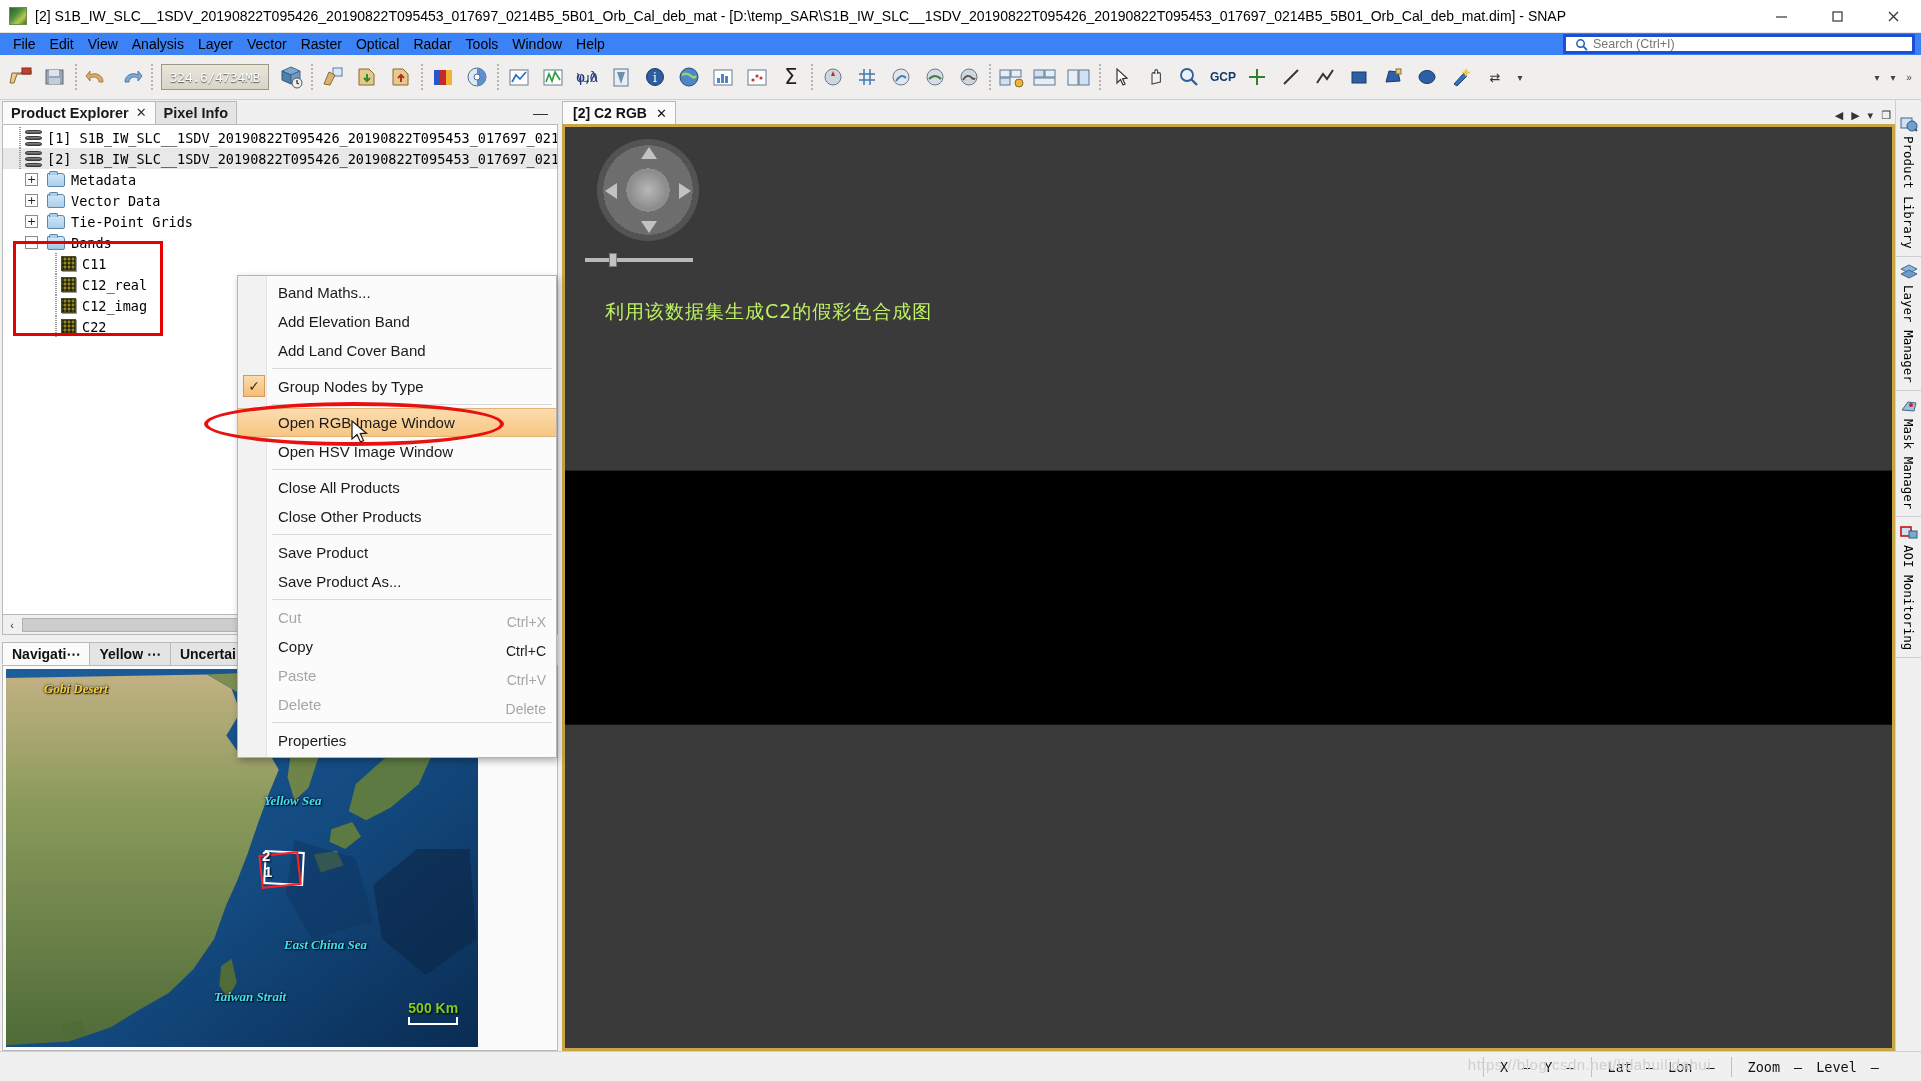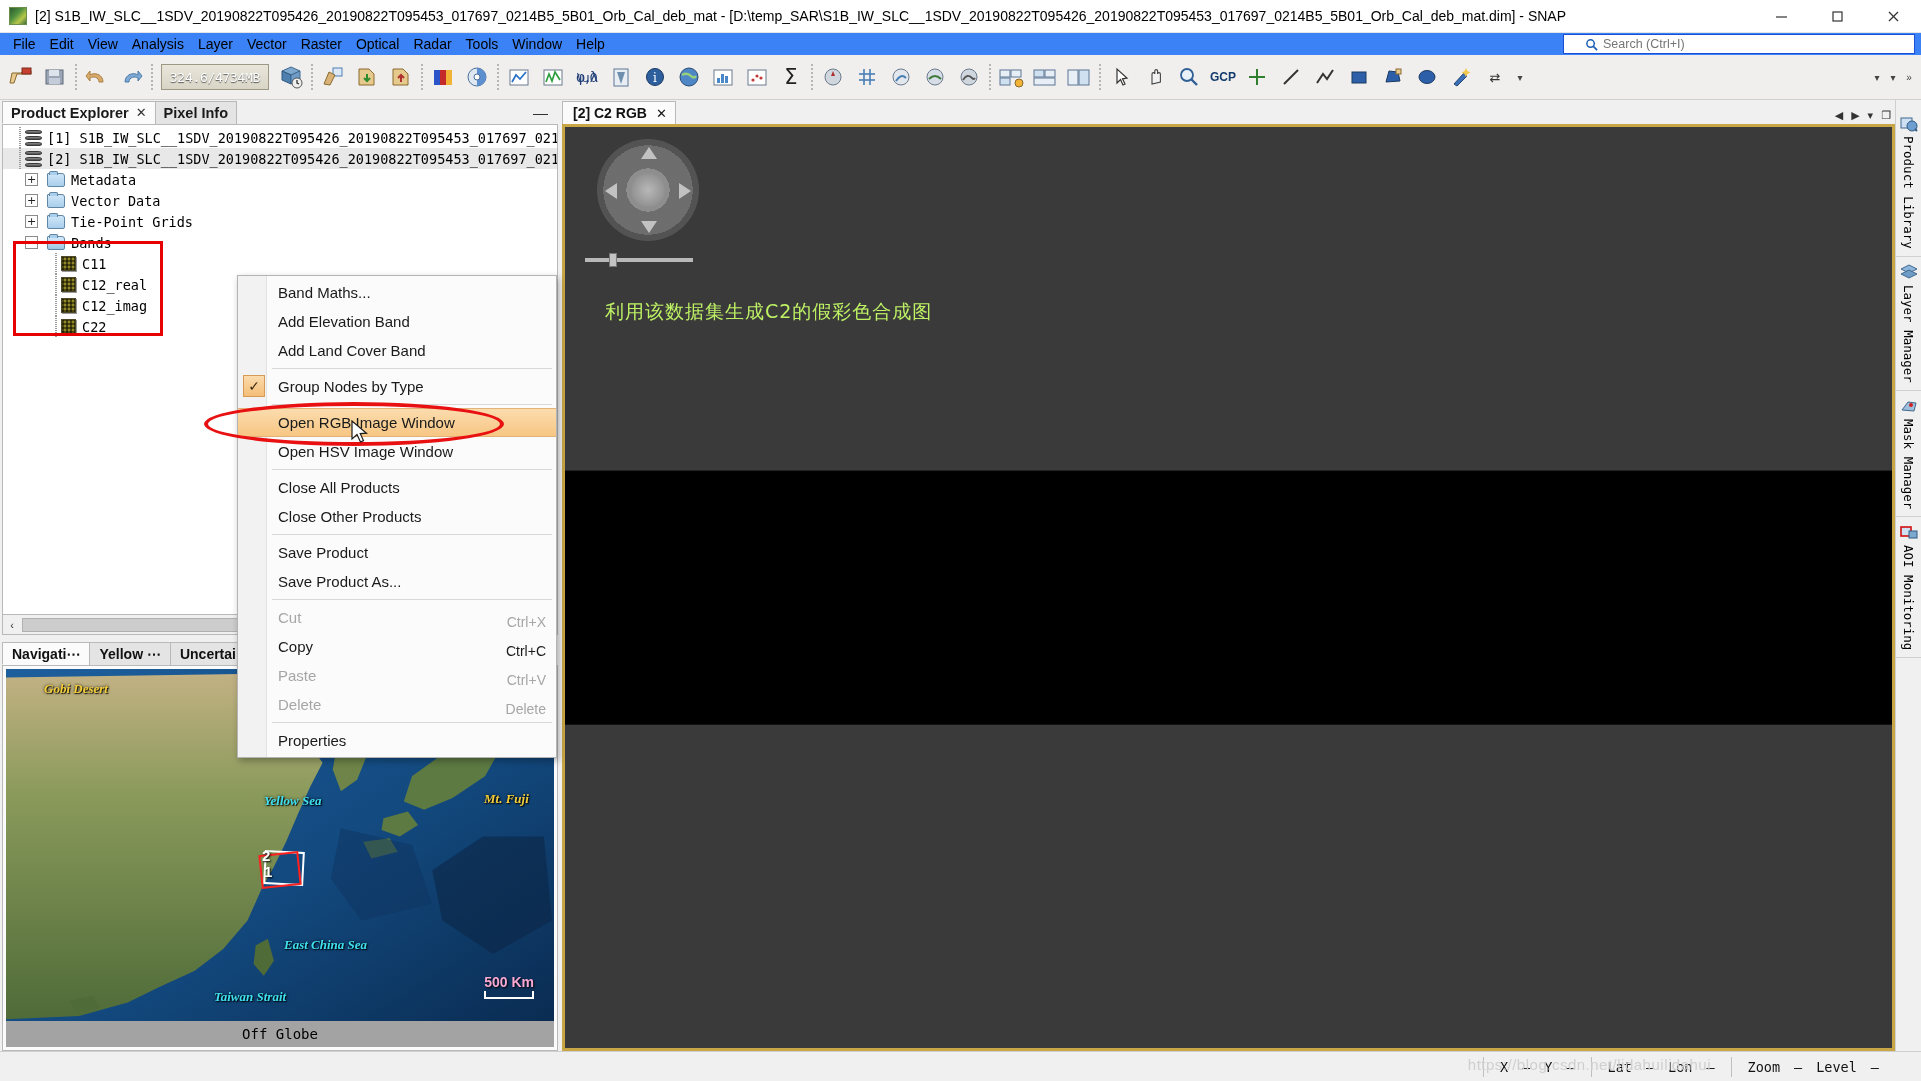--- a/index.html
+++ b/index.html
@@ -67,23 +67,23 @@
     color: #000;
     padding: 1px 7px;
     cursor: default;
     white-space: nowrap;
   }
   .search-box {
     position: absolute;
     right: 6px; top: 1px;
     width: 352px; height: 20px;
     background: #fff;
-    border: 1px solid #1d4ed8;
+    border: 3px solid #1d4ed8;
     display: flex; align-items: center;
-    padding-left: 20px;
+    padding-left: 8px;
   }
   .search-icon-g {
     width: 15px; height: 14px; flex: none;
     display:flex;align-items:center;justify-content:center;
     color: #1a5fb4;
   }
   .search-input {
     border: none; outline: none;
     font-size: 12.5px;
     font-family: "Liberation Sans", sans-serif;
@@ -291,21 +291,21 @@
     font-size: 14px; font-weight: bold; color: #111;
     border: 1px solid #b9b9b9; border-bottom: none;
     background: #e4e4e4; margin-right: -1px;
   }
   .ntab.active { background: #fbfbfb; border-bottom: 1px solid #fbfbfb; }
   .nav-body {
     flex: 1;
     border: 1px solid #b9b9b9;
     background: #fbfbfb;
     padding: 3px;
-    display: flex; flex-direction: column;
+    display: flex; 
     min-height: 0;
     justify-content: flex-end;
   }
   .map-canvas {
     flex: 1;
     position: relative;
     overflow: hidden;
     background: #0d3f6e;
     min-height: 0;
   }
@@ -317,21 +317,21 @@
     font-size: 13px;
     text-shadow: 0 0 3px rgba(0,0,0,0.9), 1px 1px 1px rgba(0,0,0,0.8);
     white-space: nowrap;
     pointer-events: none;
   }
   .map-label.sea { color: #3fe0f0; }
   .map-label.land { color: #f5cf3a; }
   .scalebar {
     position: absolute;
     right: 20px; bottom: 22px;
-    color: #f9a8d4;
+    color: #84cc16;
     font-family: "Liberation Sans", sans-serif;
     font-size: 14px;
     font-weight: bold;
     text-shadow: 1px 1px 2px #000;
     text-align: center;
   }
   .scalebar .bar {
     height: 8px;
     border: 2px solid #fff;
     border-top: none;

